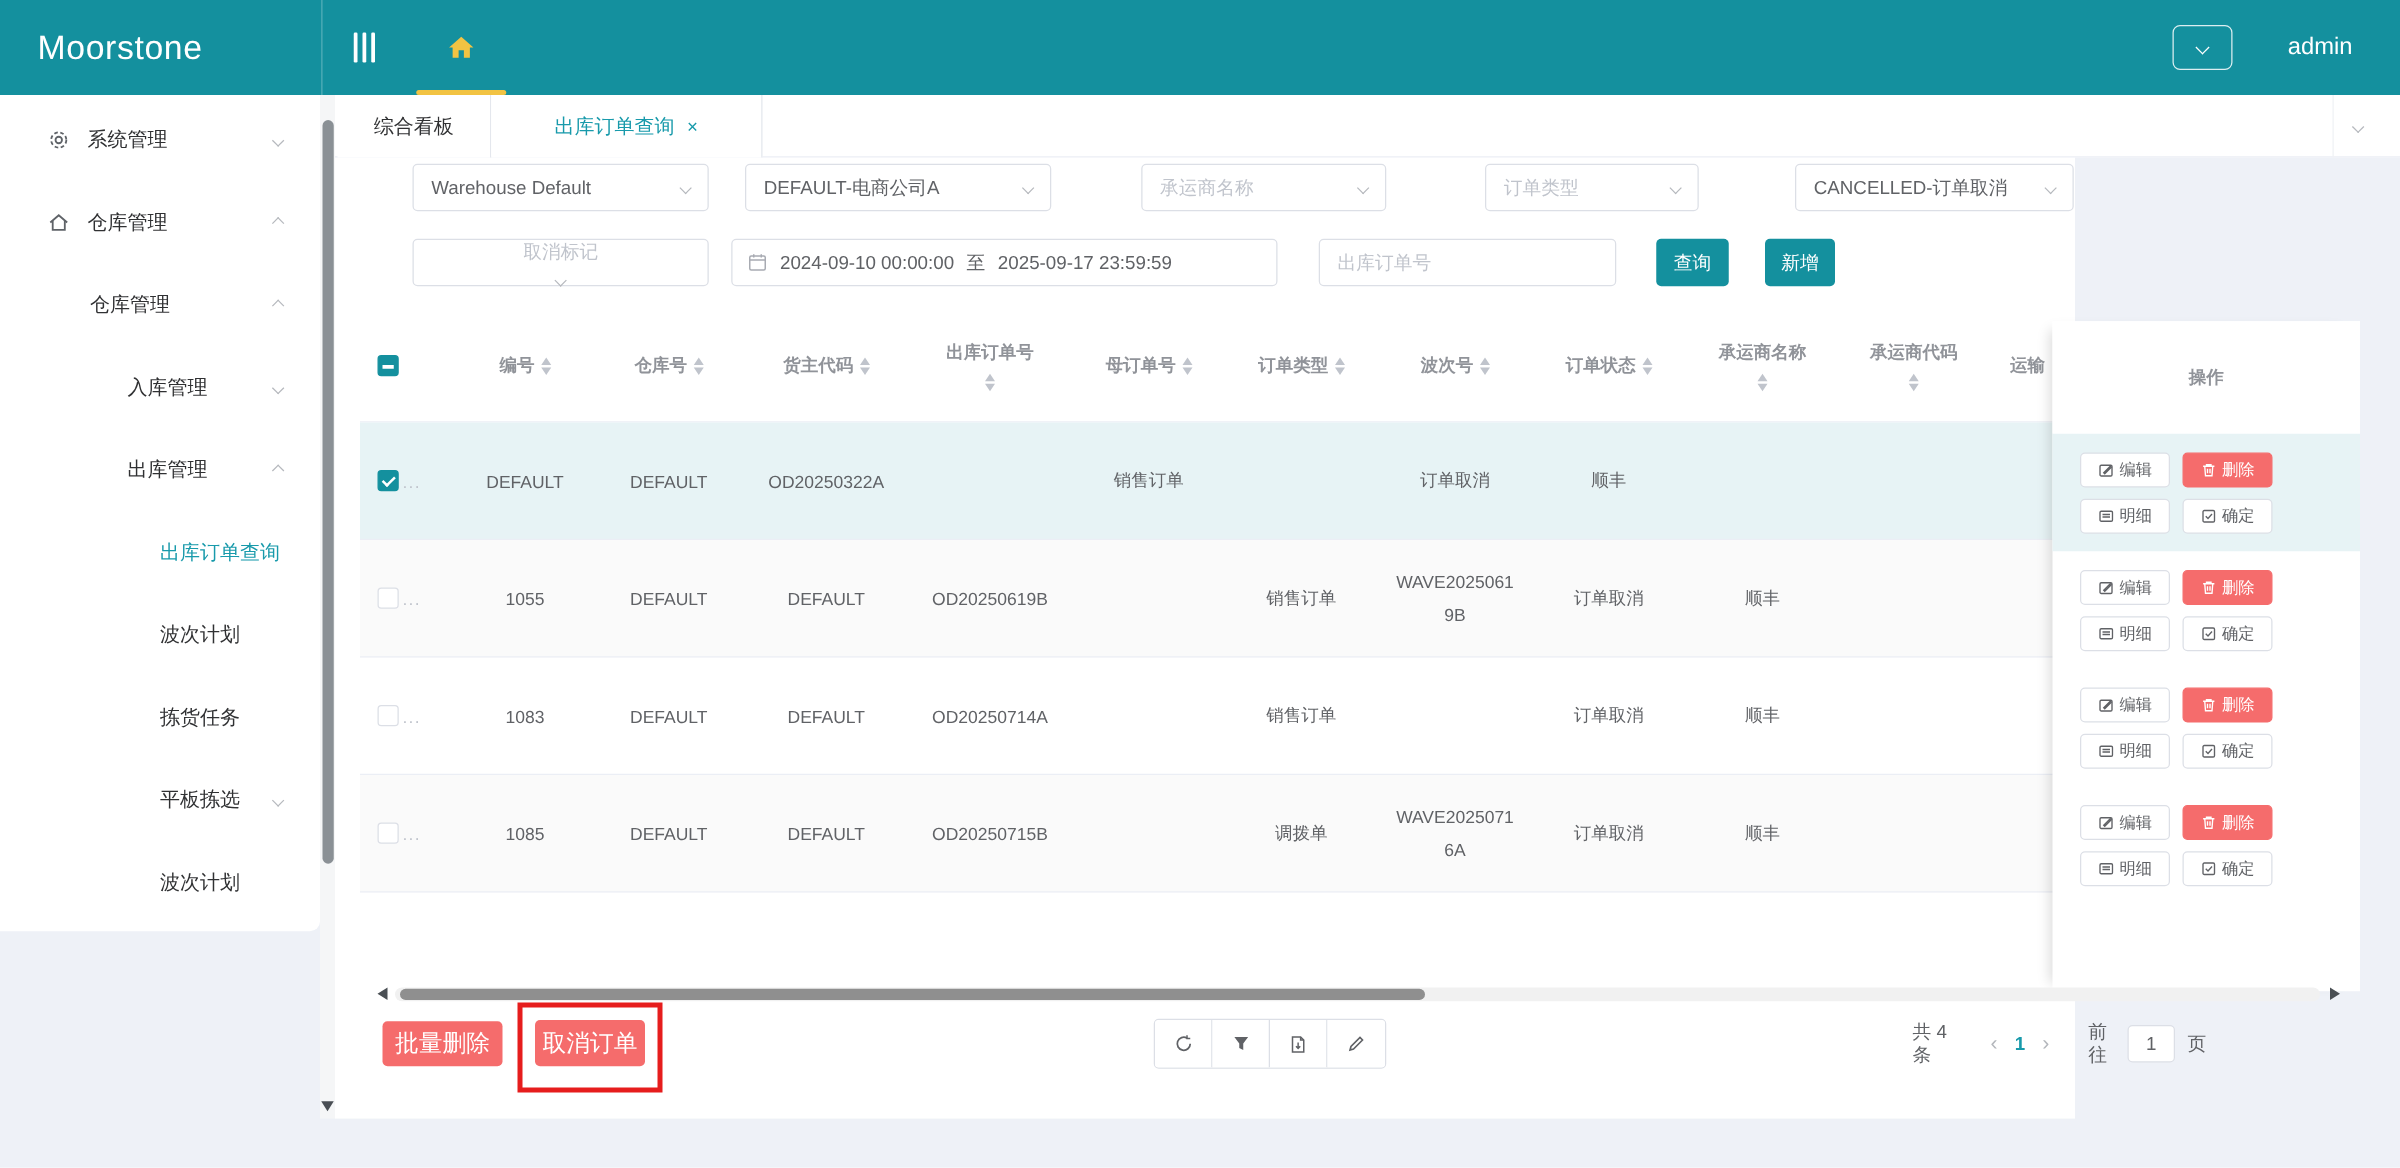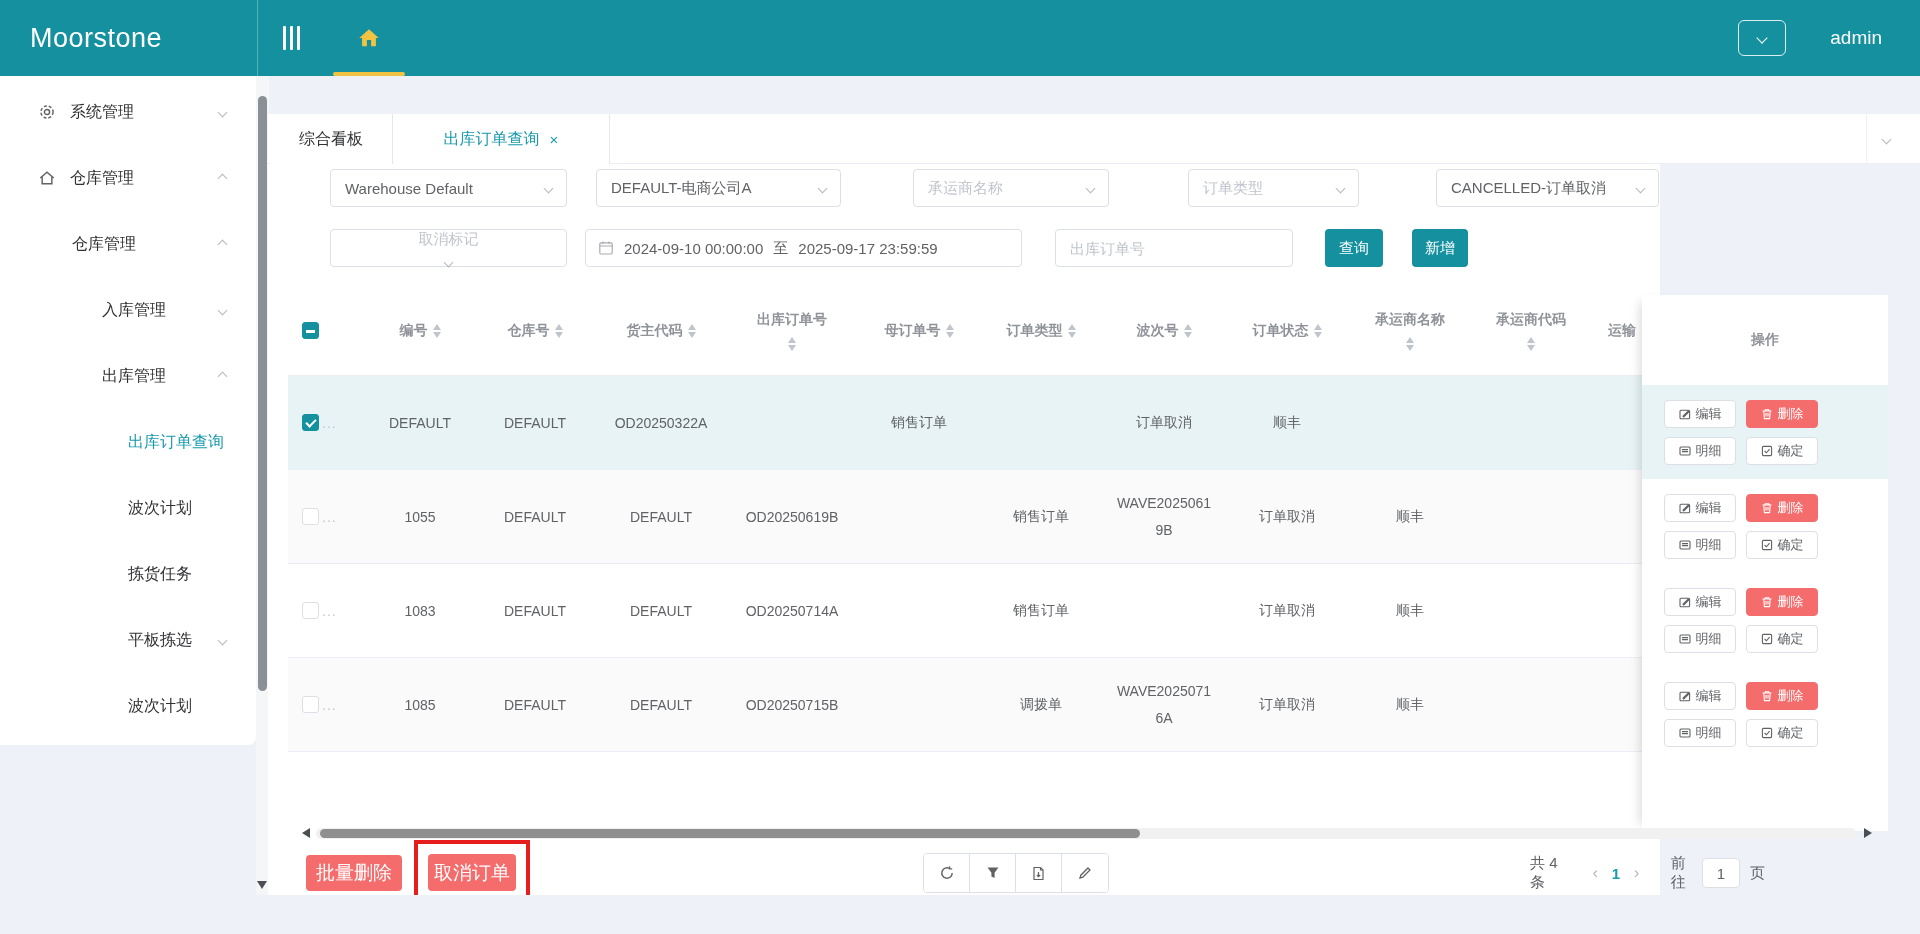--- a/index.html
+++ b/index.html
@@ -48,21 +48,21 @@
   .lvl2{padding-left:72px;}
   .lvl3{padding-left:102px;}
   .lvl4{padding-left:128px;}
   .side-item.active{color:var(--link);}
 
   .side-scroll{position:absolute;left:256px;top:0;width:13px;height:819px;background:#F5F6F7;}
   .side-scroll .thumb{position:absolute;left:2px;top:20px;width:9px;height:595px;background:#8A9095;border-radius:5px;}
   .side-scroll .sarrow{position:absolute;left:1px;bottom:6px;width:0;height:0;border-left:5.5px solid transparent;border-right:5.5px solid transparent;border-top:8px solid #4A4F54;}
 
   
-  .content{position:absolute;left:268px;top:0;width:1392px;height:819px;background:#fff;margin-top:38px;}
+  .content{position:absolute;left:268px;top:0;width:1392px;height:819px;background:#fff;}
 
   
   .tabbar{position:absolute;left:0;top:0;width:1652px;height:50px;background:#fff;border-bottom:1px solid #EBEEF5;}
   .tab{position:absolute;top:0;height:50px;display:flex;align-items:center;justify-content:center;gap:10px;font-size:16px;color:var(--txt-main);border-right:1px solid var(--bd-light);background:#fff;cursor:pointer;}
   .tab.t1{left:2px;width:123px;}
   .tab.t2{left:125px;width:217px;color:var(--link);}
   .tab .closex{font-size:15px;color:var(--link);}
   .tabbar-collapse{position:absolute;right:14px;top:0;height:50px;width:40px;display:flex;align-items:center;justify-content:center;border-left:1px solid #F0F2F5;cursor:pointer;}
 
   

